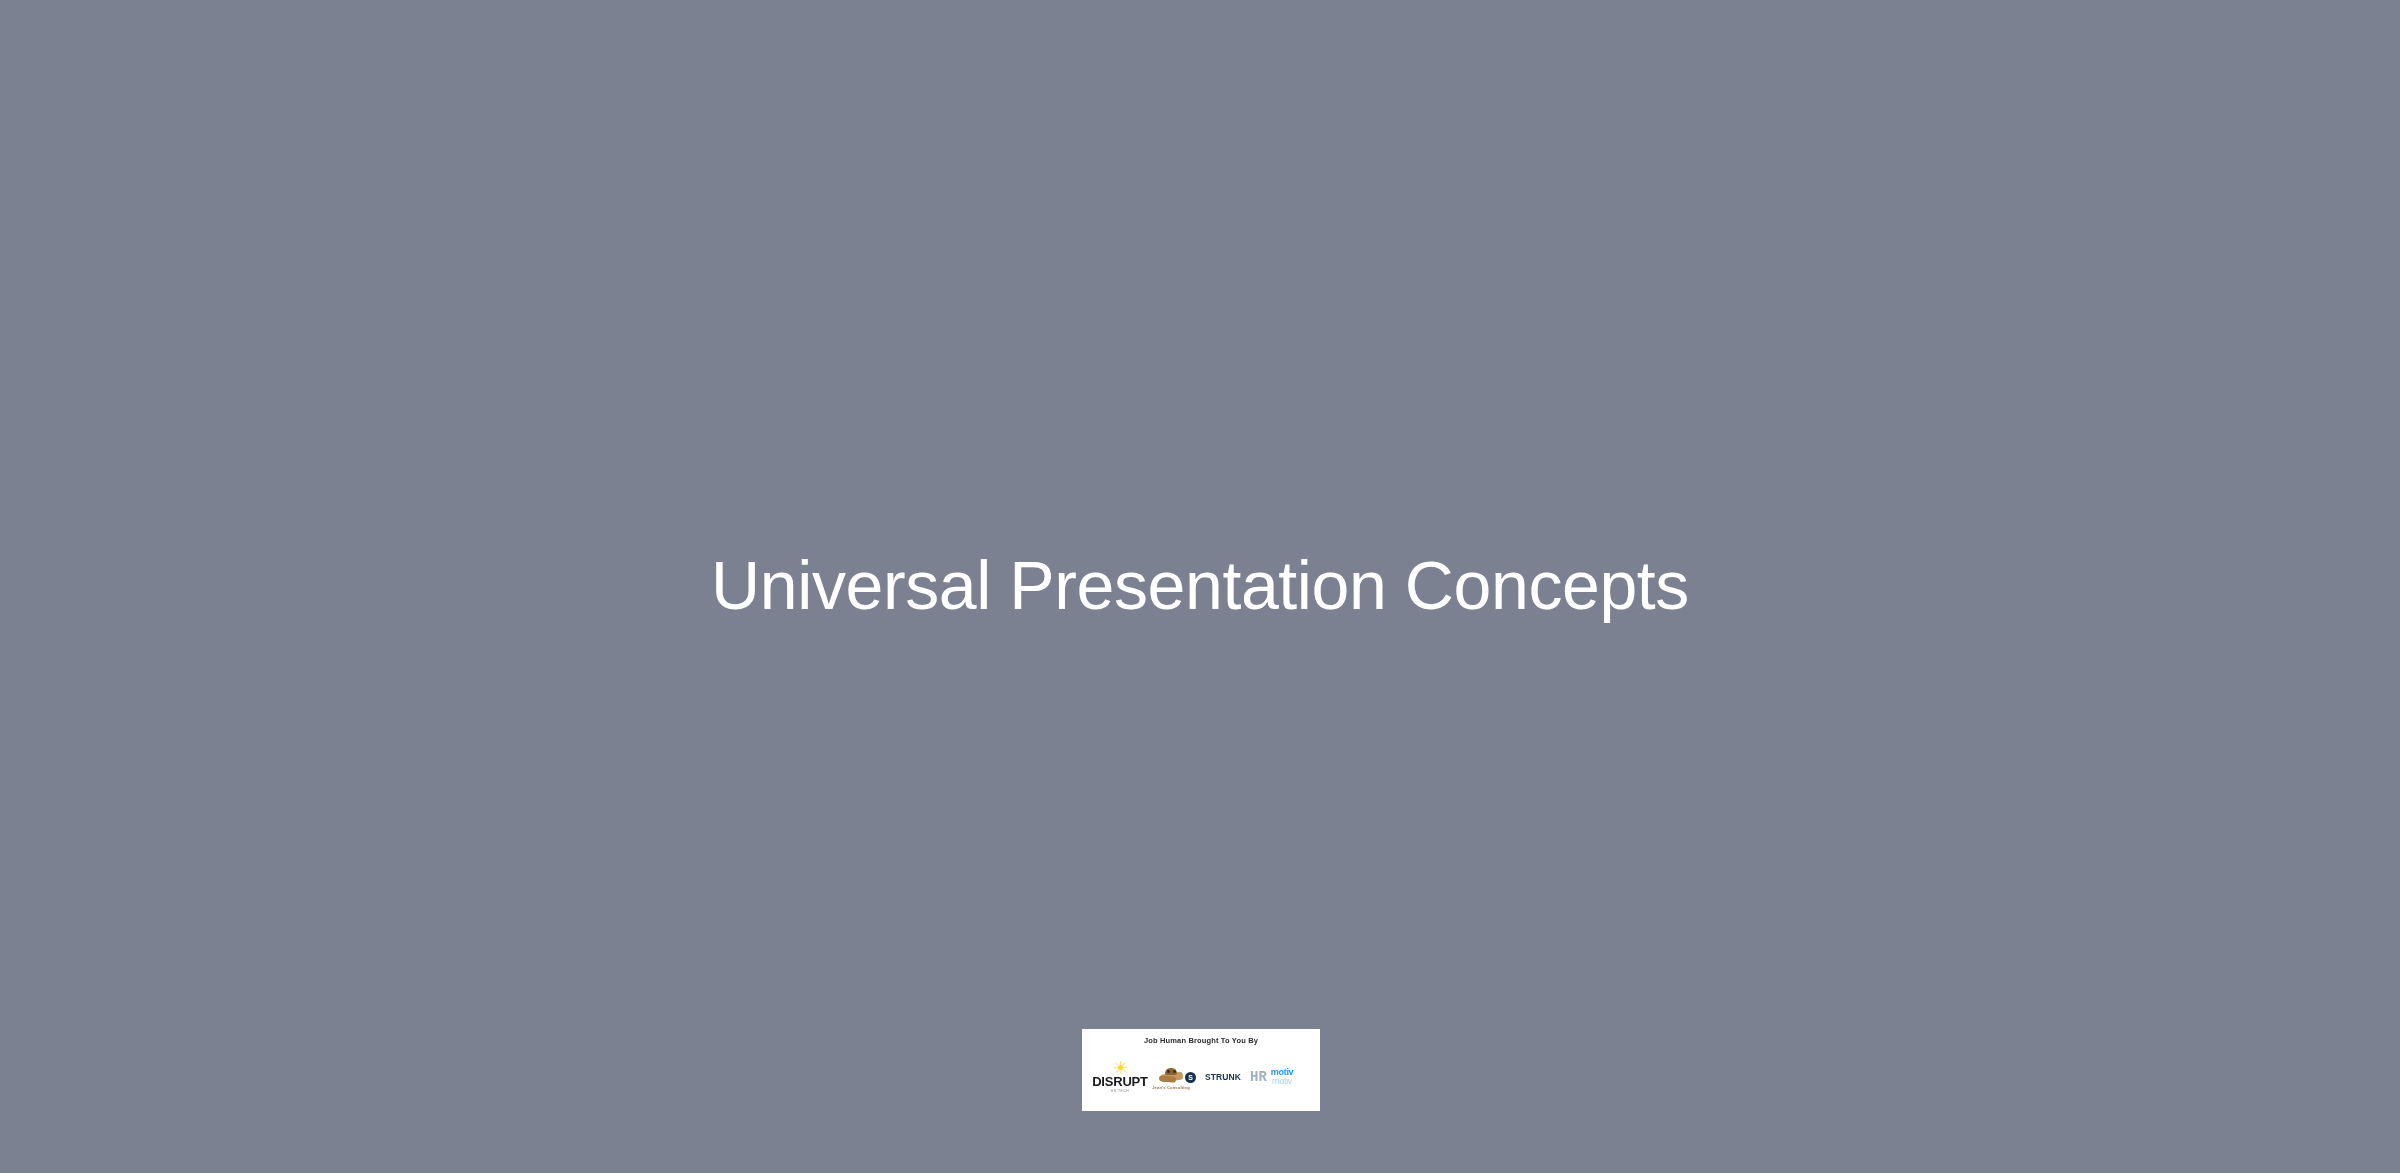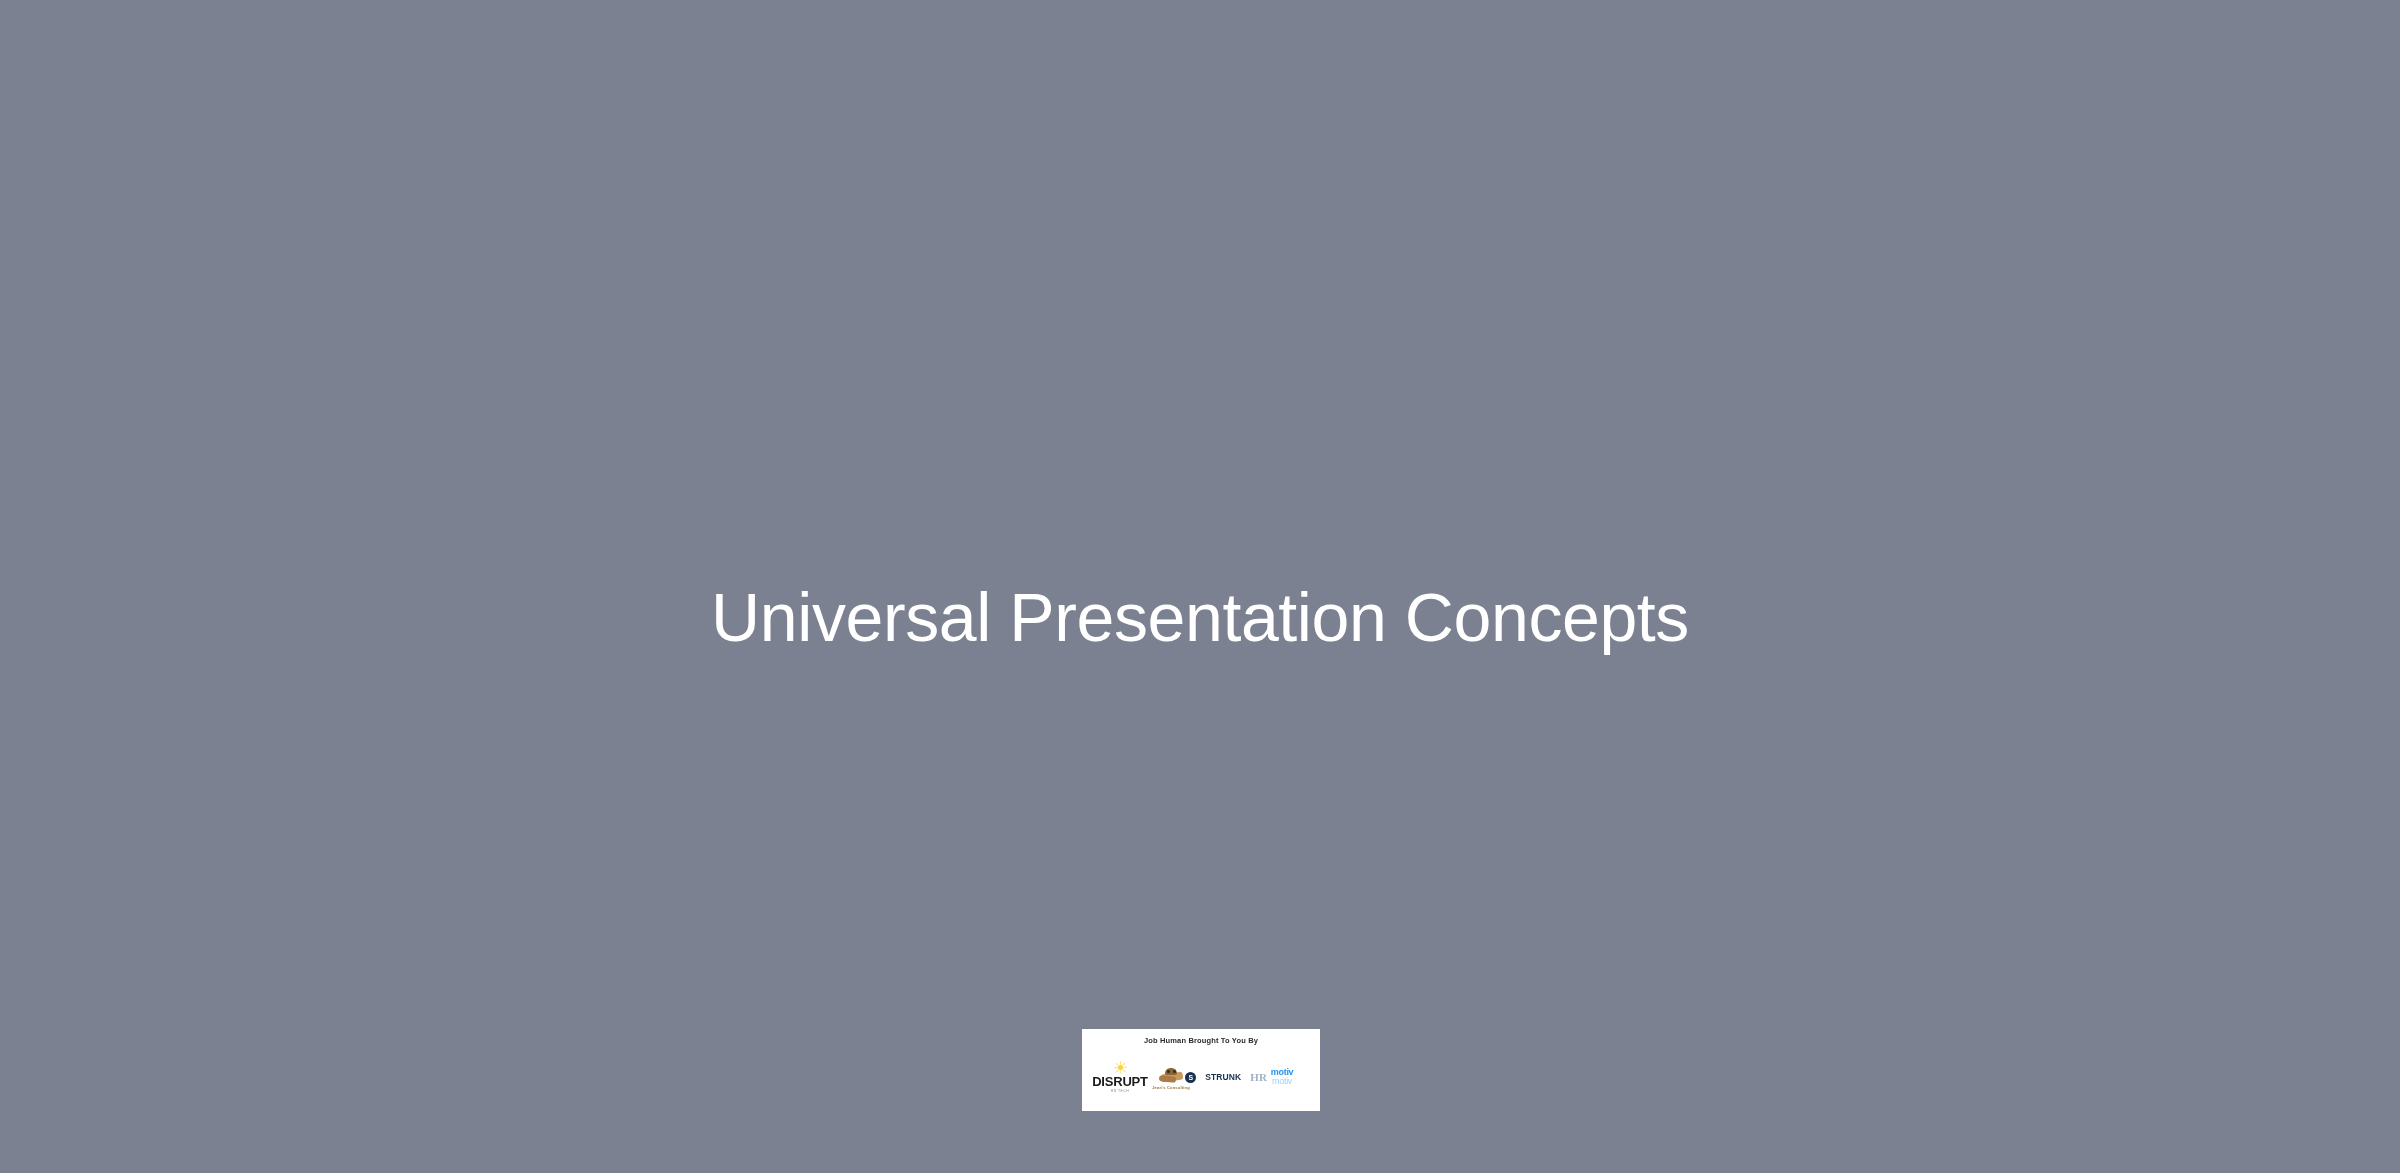--- a/index.html
+++ b/index.html
@@ -49,21 +49,21 @@
     font-size: 122px;
     line-height: 126px;
     letter-spacing: -1.5px;
     white-space: nowrap;
   }
 
   .slide-subtitle {
     margin: 0;
     padding: 0;
     position: absolute;
-    top: 576px;
+    top: 544px;
     left: 0;
     width: 2400px;
     text-align: center;
     color: #ffffff;
     font-family: "Liberation Sans", sans-serif;
     font-weight: 400;
     font-size: 68px;
     line-height: 82px;
     letter-spacing: -0.4px;
     white-space: nowrap;
@@ -221,23 +221,23 @@
   }
   .strunk-word {
     font-family: "Liberation Sans", sans-serif;
     font-weight: 700;
     font-size: 8.5px;
     letter-spacing: 0.1px;
     color: #18314f;
     white-space: nowrap;
   }
   .strunk-hr {
-    font-family: Liberation Serif, serif;
-    font-weight: 700;
-    font-size: 11px;
+    font-family: Liberation Mono, monospace;
+    font-weight: 700;
+    font-size: 14px;
     letter-spacing: 0.1px;
     color: #9fb2c4;
     white-space: nowrap;
   }
 
   
   .logo-motiv {
     width: 56px;
     flex-direction: column;
     text-align: right;

